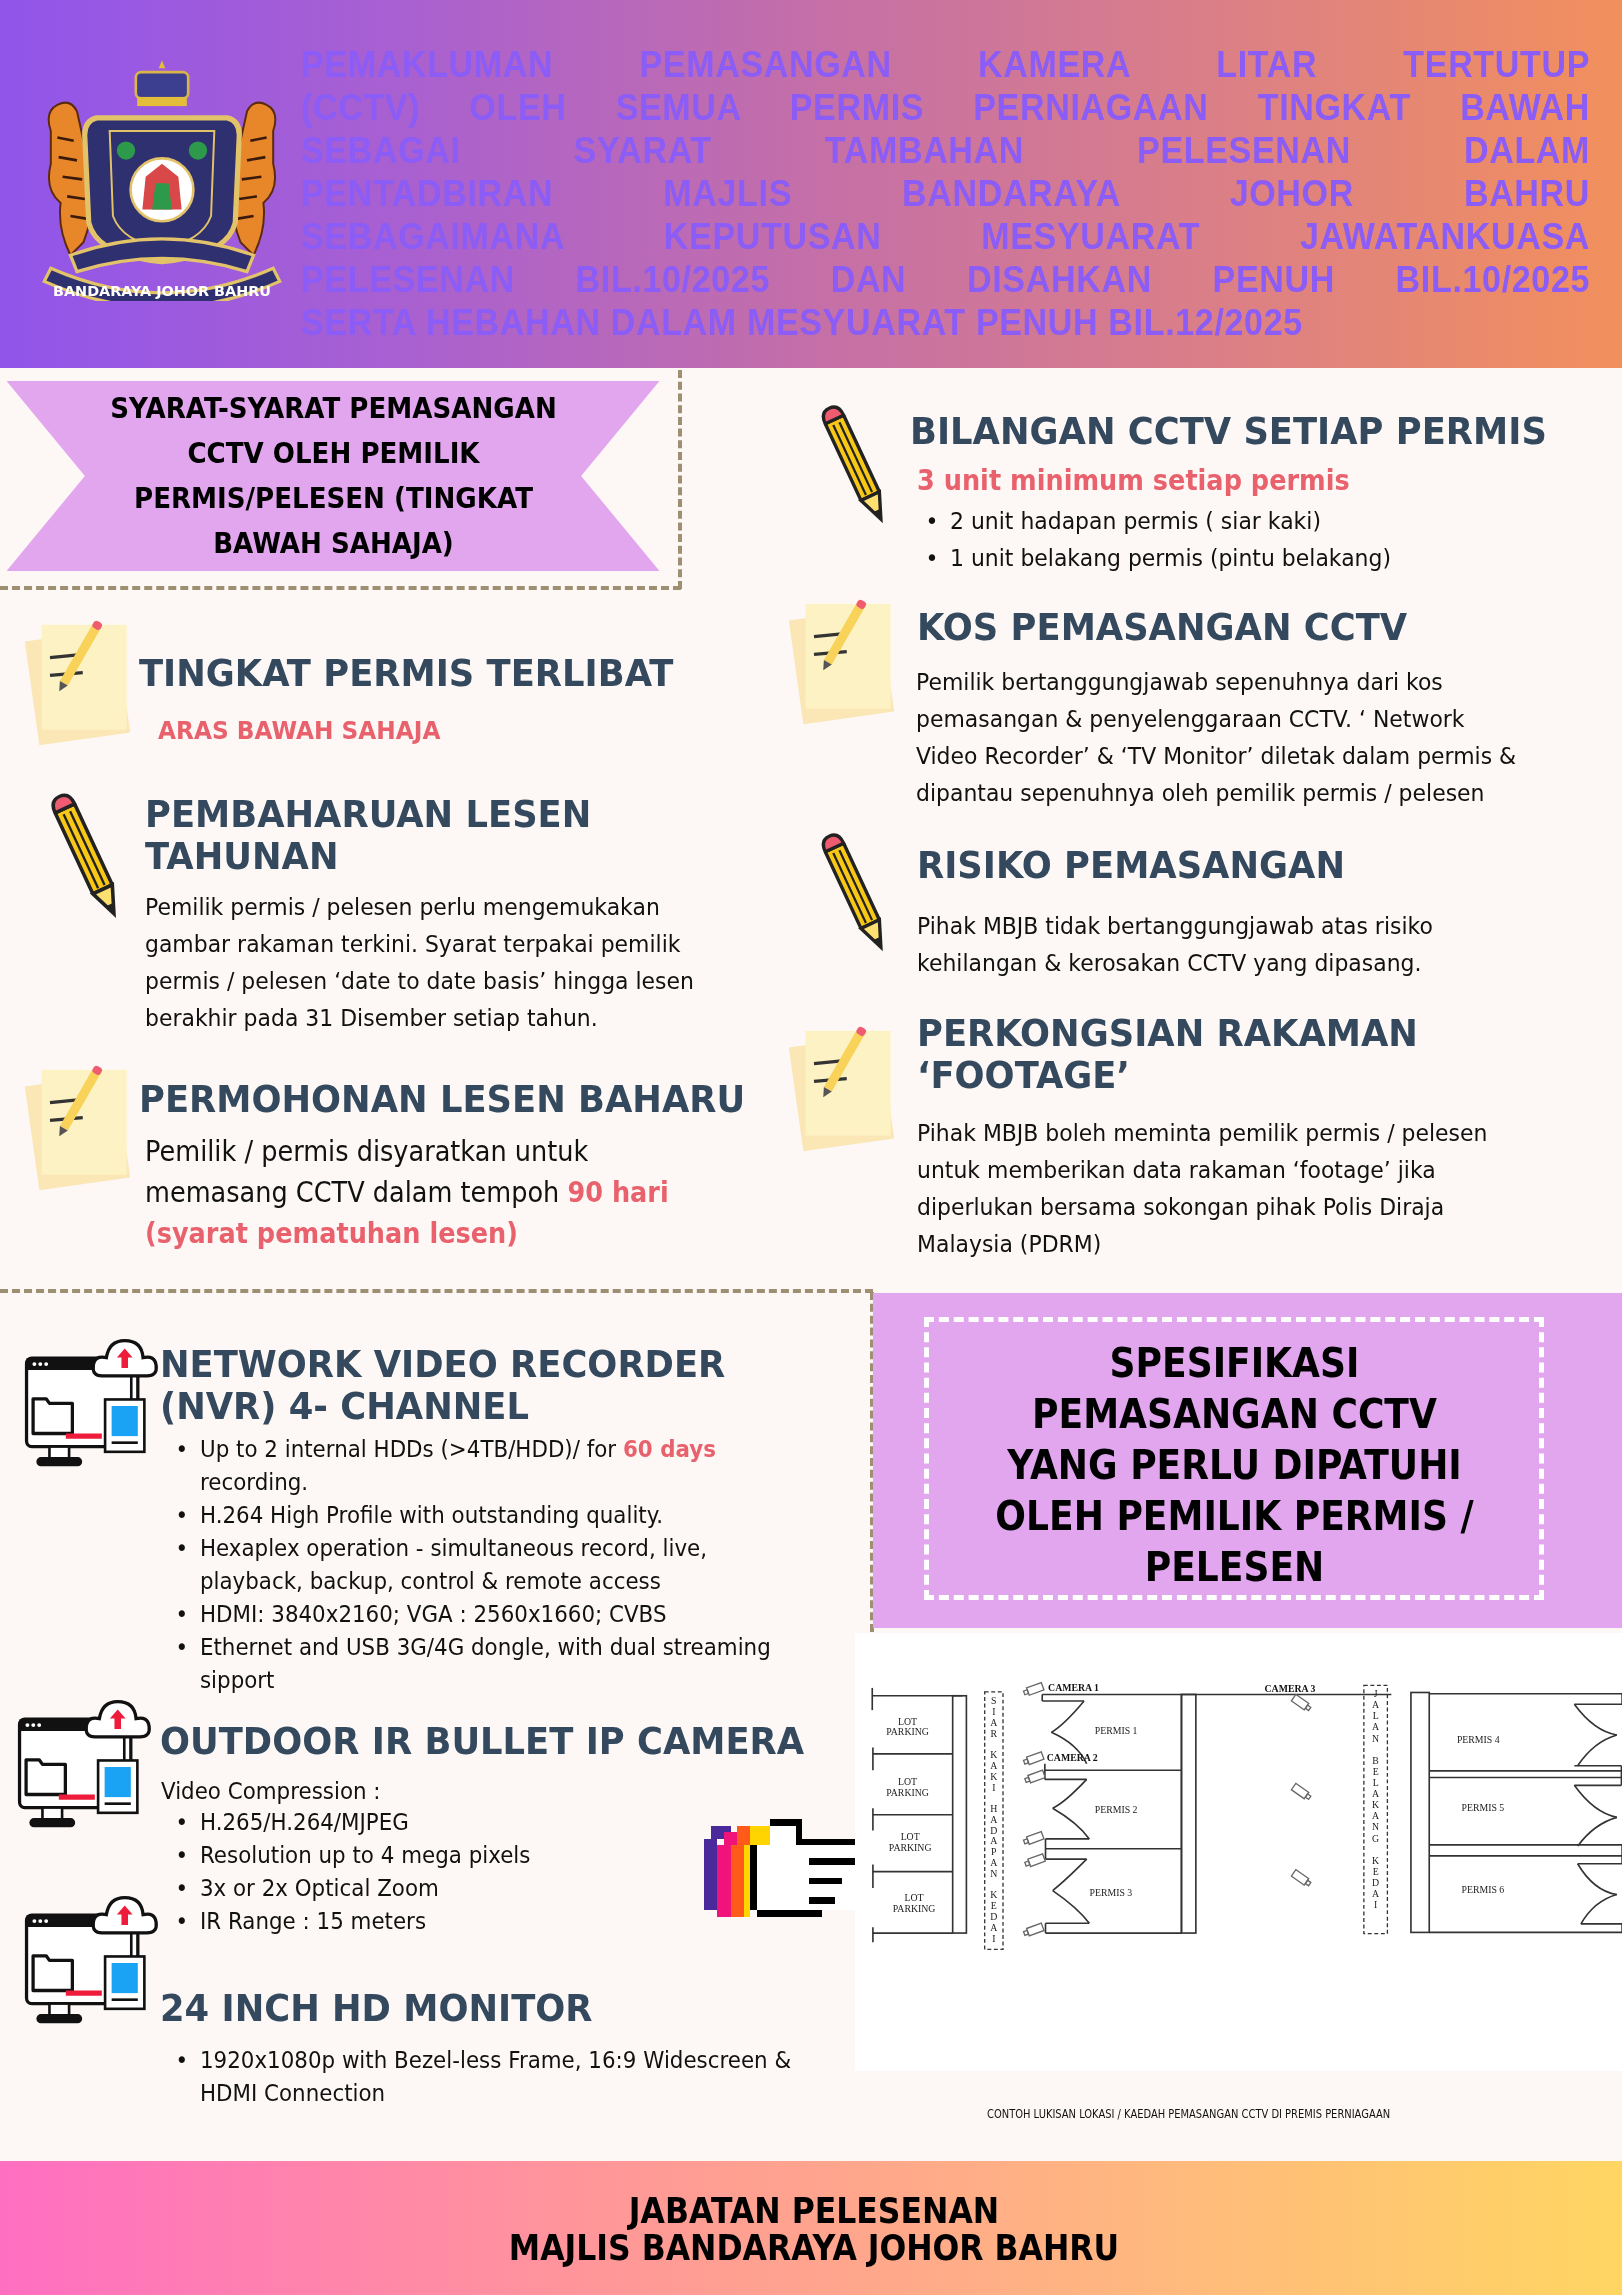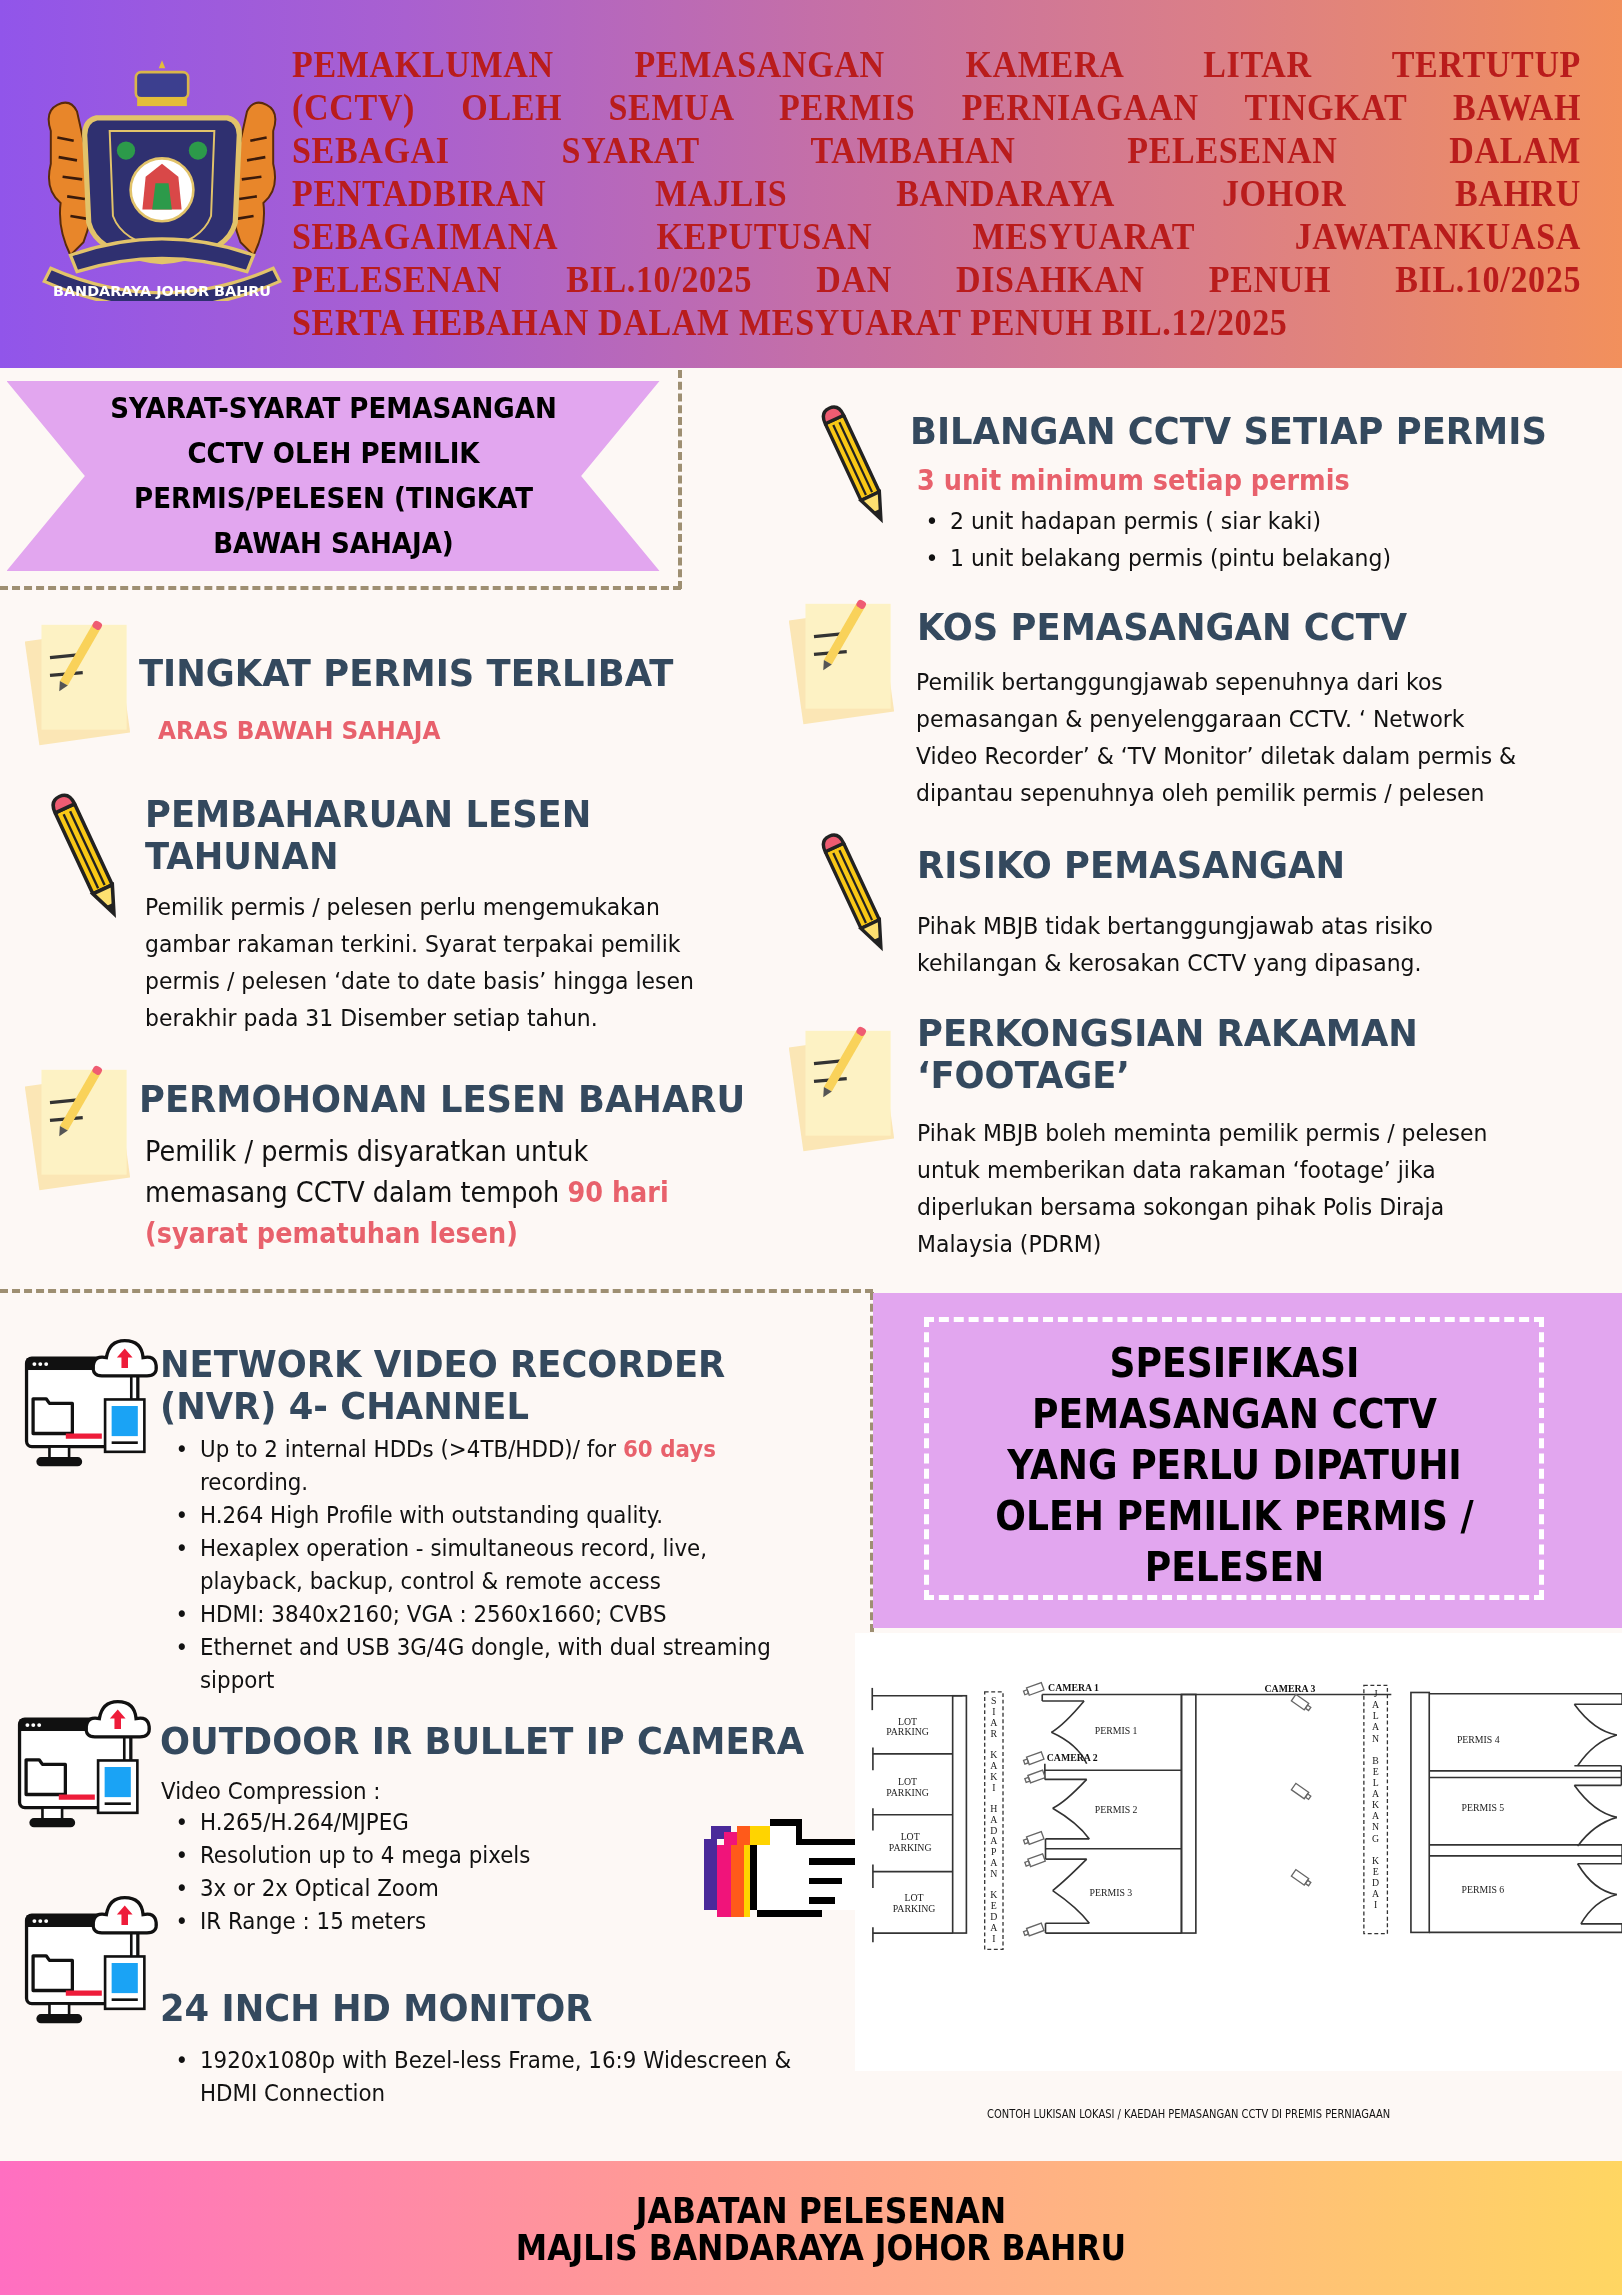--- a/index.html
+++ b/index.html
@@ -5,22 +5,22 @@
   * { box-sizing: border-box; margin: 0; padding: 0; }
   html, body { width: 1623px; height: 2295px; overflow: hidden; }
   body { background: #fdf8f5; font-family: "Liberation Sans", "DejaVu Sans", sans-serif; color: #111; position: relative; }
 
   .abs { position: absolute; }
 
   
   .header { left: 0; top: 0; width: 1623px; height: 368px;
     background: linear-gradient(90deg, #9155ea 0%, #a960d0 25%, #c46fa8 50%, #db7f87 75%, #f2905c 100%); }
   .crest { left: 31px; top: 59px; width: 262px; height: 242px; }
-  .header-title { left: 292px; top: 43px; width: 1289px; font-family: Liberation Serif, serif; font-weight: 900;
-    font-size: 37px; line-height: 43px; color: #b91c1c; text-align: justify; letter-spacing: 0.7px; }
+  .header-title { left: 301px; top: 43px; width: 1289px; font-family: Liberation Sans, sans-serif; font-weight: 900;
+    font-size: 37px; line-height: 43px; color: #8b5cf6; text-align: justify; letter-spacing: 0.7px; }
   .header-title span { display: block; text-align: justify; text-align-last: justify; transform: scaleX(0.92); transform-origin: left; width: 108.7%; }
   .header-title span.last { text-align-last: left; }
 
   
   .dash-h { height: 0; border-top: 4.6px dashed #9e8f72; }
   .dash-v { width: 0; border-left: 4.6px dashed #9e8f72; }
 
   
   .ribbon { left: 6.5px; top: 381px; width: 653px; height: 190px; background: #e2a6ef;
     clip-path: polygon(0 0, 100% 0, 88% 50%, 100% 100%, 0 100%, 12% 50%); }
@@ -39,21 +39,21 @@
   .spec-inner { left: 924px; top: 1317px; width: 620px; height: 283px; border: 5.2px dashed #fff; }
   .spec-text { left: 936px; top: 1338px; width: 597px; text-align: center; font-family: "DejaVu Sans", sans-serif; font-weight: bold; font-size: 41px; line-height: 51px; color: #000; transform: scaleX(0.88); }
 
   
   .diagram { left: 855px; top: 1633px; width: 768px; height: 438px; background: #fff; }
   .caption { left: 987px; top: 2106px; font-family: "DejaVu Sans", sans-serif; font-size: 12.4px; color: #111; transform: scaleX(0.8); transform-origin: left; white-space: nowrap; }
 
   
   .footer { left: 0; top: 2161px; width: 1623px; height: 135px;
     background: linear-gradient(90deg, #ff6fc1 0%, #ff9a96 40%, #ffb77f 70%, #ffd662 100%); }
-  .footer-text { left: 14px; top: 2193px; width: 1601px; text-align: center; font-family: "DejaVu Sans", sans-serif; font-weight: bold; font-size: 35px; line-height: 37px; color: #000; padding-left: 13px; }
+  .footer-text { left: 7px; top: 2193px; width: 1601px; text-align: center; font-family: "DejaVu Sans", sans-serif; font-weight: bold; font-size: 35px; line-height: 37px; color: #000; padding-left: 13px; }
   .footer-text div { transform: scaleX(0.9); }
 </style>
 </head>
 <body>
 
 <svg width="0" height="0" style="position:absolute">
   <defs>
     <g id="pencil">
       <g transform="rotate(-25 40 100)">
         <rect x="22" y="20" width="36" height="150" rx="4" fill="#f9c816" stroke="#222" stroke-width="6"></rect>

